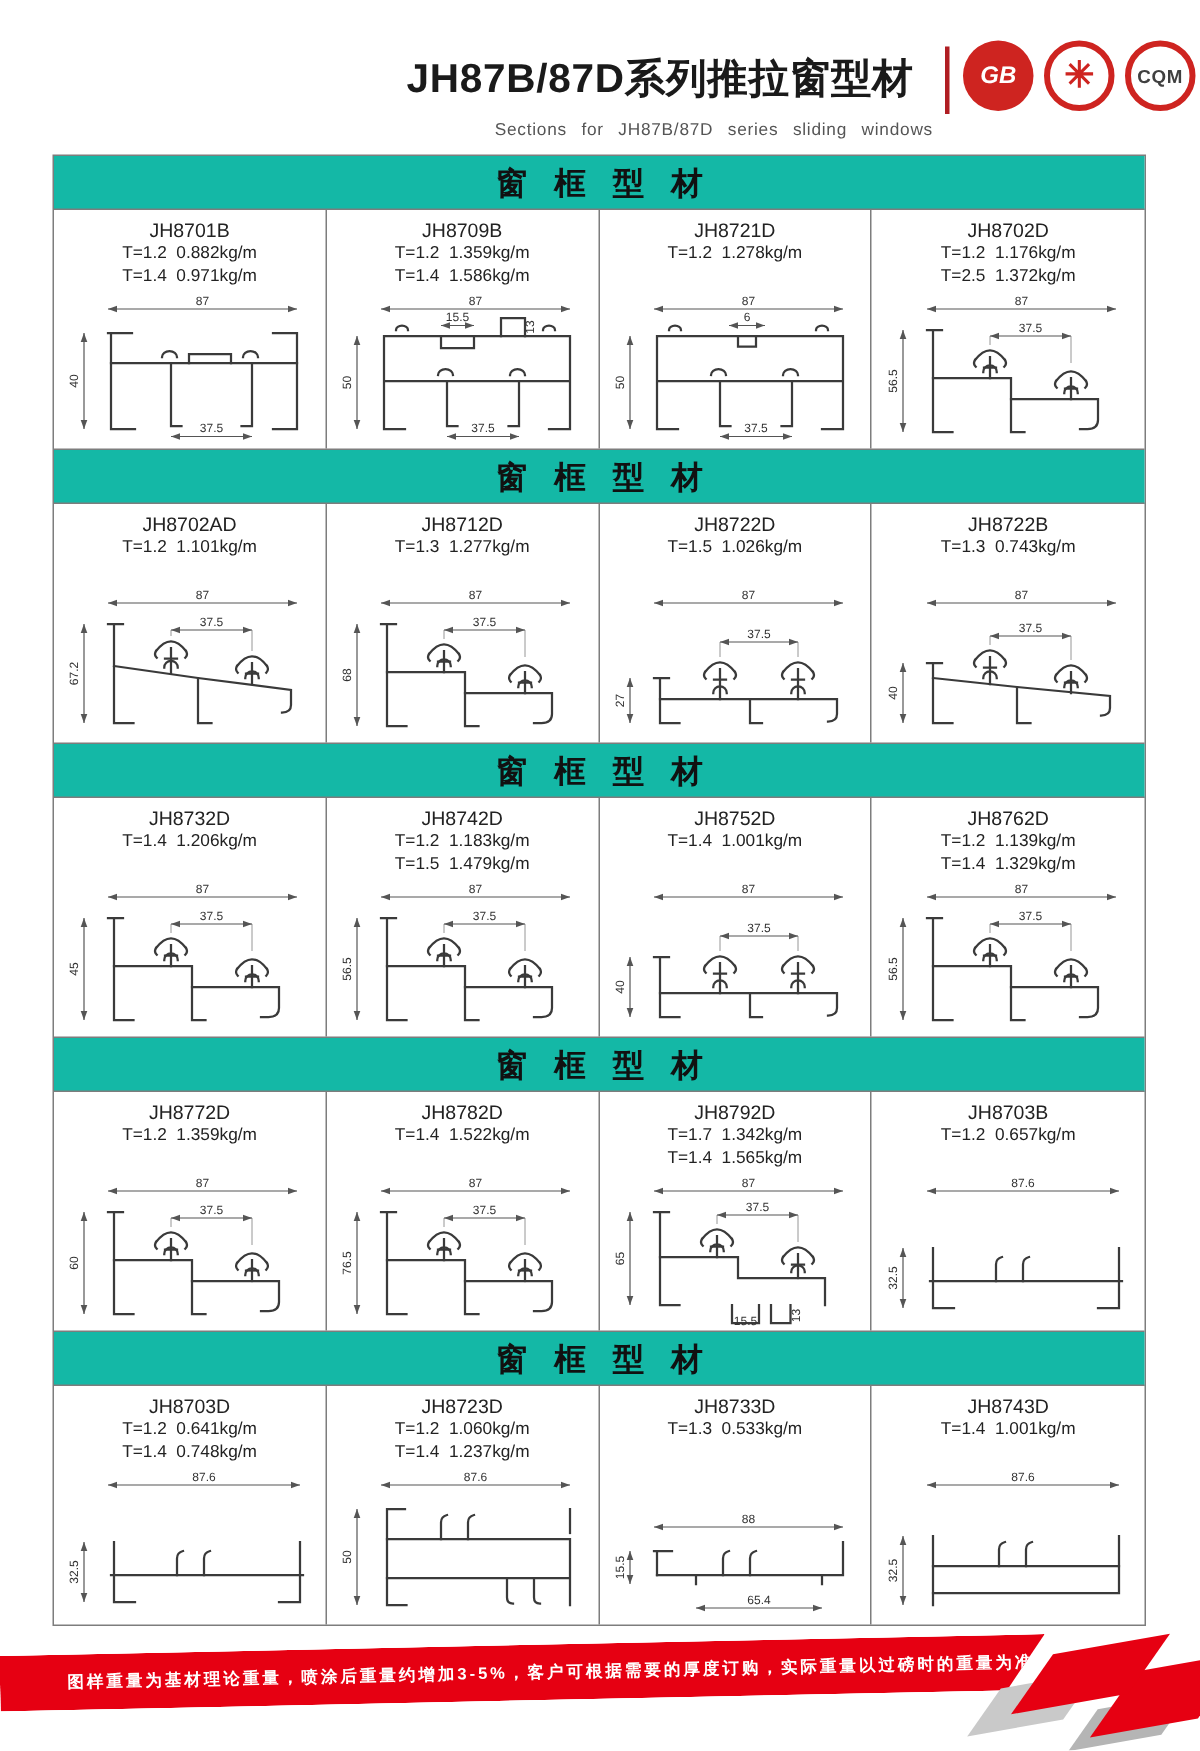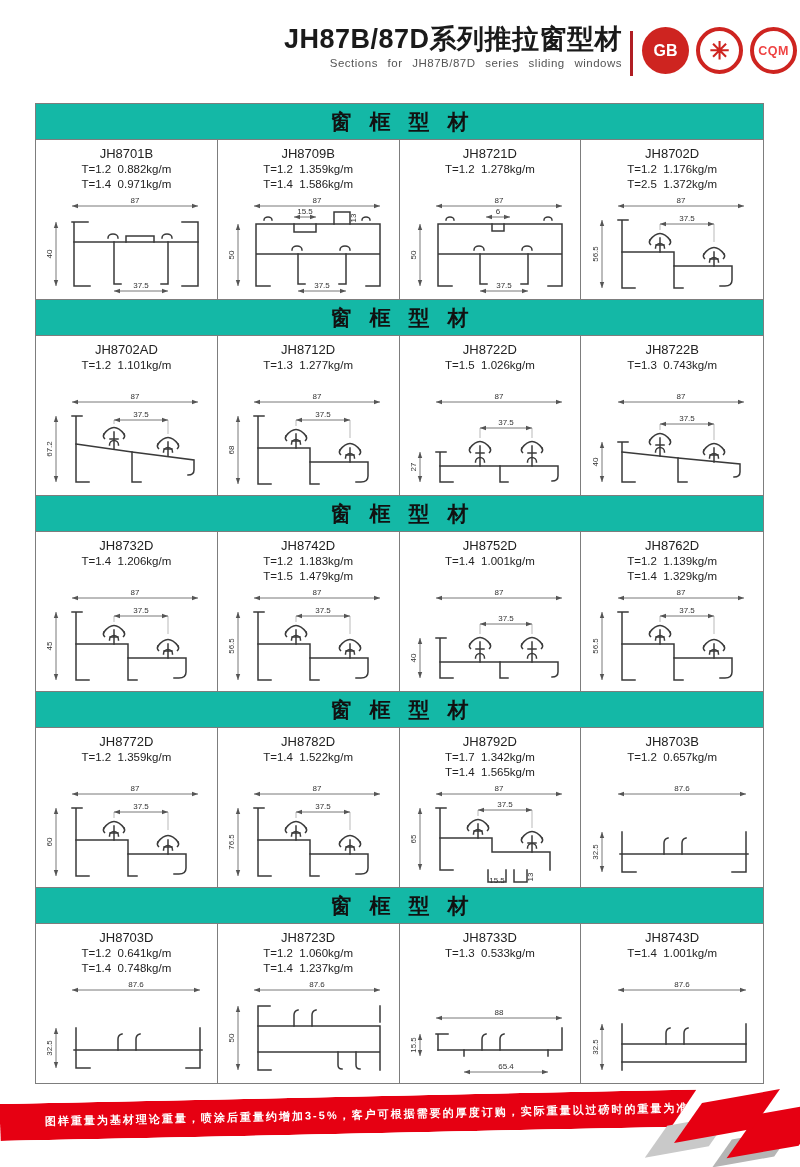--- a/index.html
+++ b/index.html
@@ -1,29 +1,29 @@
 <!DOCTYPE html>
 <html><head>
 <meta charset="utf-8">
 <style>
   html,body{margin:0;padding:0;background:#ffffff;}
   .page{position:relative;width:800px;height:1167px;background:#fff;overflow:hidden;
         font-family:"Liberation Sans",sans-serif;color:#1c1c1c;}
 
   
   .title-block{position:absolute;top:24px;left:0;width:622px;text-align:right;}
-  .title-block h1{margin:0;font-size:27px;line-height:1.15;font-weight:bold;color:#1a1a1a;letter-spacing:0.5px;}
+  .title-block h1{margin:13px;font-size:27px;line-height:1.15;font-weight:bold;color:#1a1a1a;letter-spacing:0.5px;}
   .subtitle{margin-top:2px;font-size:11.5px;color:#555;word-spacing:6px;letter-spacing:0.5px;}
   .hdr-divider{position:absolute;left:630px;top:31px;width:2.5px;height:45px;background:#b01e23;}
   .logos{position:absolute;left:642px;top:27px;display:flex;gap:7px;}
   .logo{width:47px;height:47px;border-radius:50%;display:flex;align-items:center;justify-content:center;
         font-weight:bold;box-sizing:border-box;}
-  .logo.gb{background:#CE2420;color:#fff;font-size:16px;}
+  .logo.gb{background:#CE2420;color:#fff;font-style:italic;font-size:16px;}
   .logo.emblem{border:4px solid #CE2420;color:#CE2420;font-size:24px;background:#fff;}
-  .logo.cqm{border:4px solid #CE2420;color:#ef4444;font-size:12.5px;letter-spacing:0.5px;background:#fff;}
+  .logo.cqm{border:4px solid #CE2420;color:#404040;font-size:12.5px;letter-spacing:0.5px;background:#fff;}
 
   
   .ptable{position:absolute;left:35px;top:103px;width:729px;border:1px solid #7d7d7d;box-sizing:border-box;background:#fff;}
   .sec{border-bottom:1px solid #7d7d7d;}
   .sec:last-child{border-bottom:none;}
   .sec-header{height:36px;background:#14b8a6;border-bottom:1px solid #7d7d7d;display:flex;align-items:center;
               justify-content:center;font-size:21px;font-weight:bold;color:#111;
               letter-spacing:18px;padding-left:18px;box-sizing:border-box;}
   .sec-grid{display:grid;grid-template-columns:repeat(4,1fr);height:159px;}
   .cell{border-right:1px solid #7d7d7d;display:flex;flex-direction:column;align-items:center;

